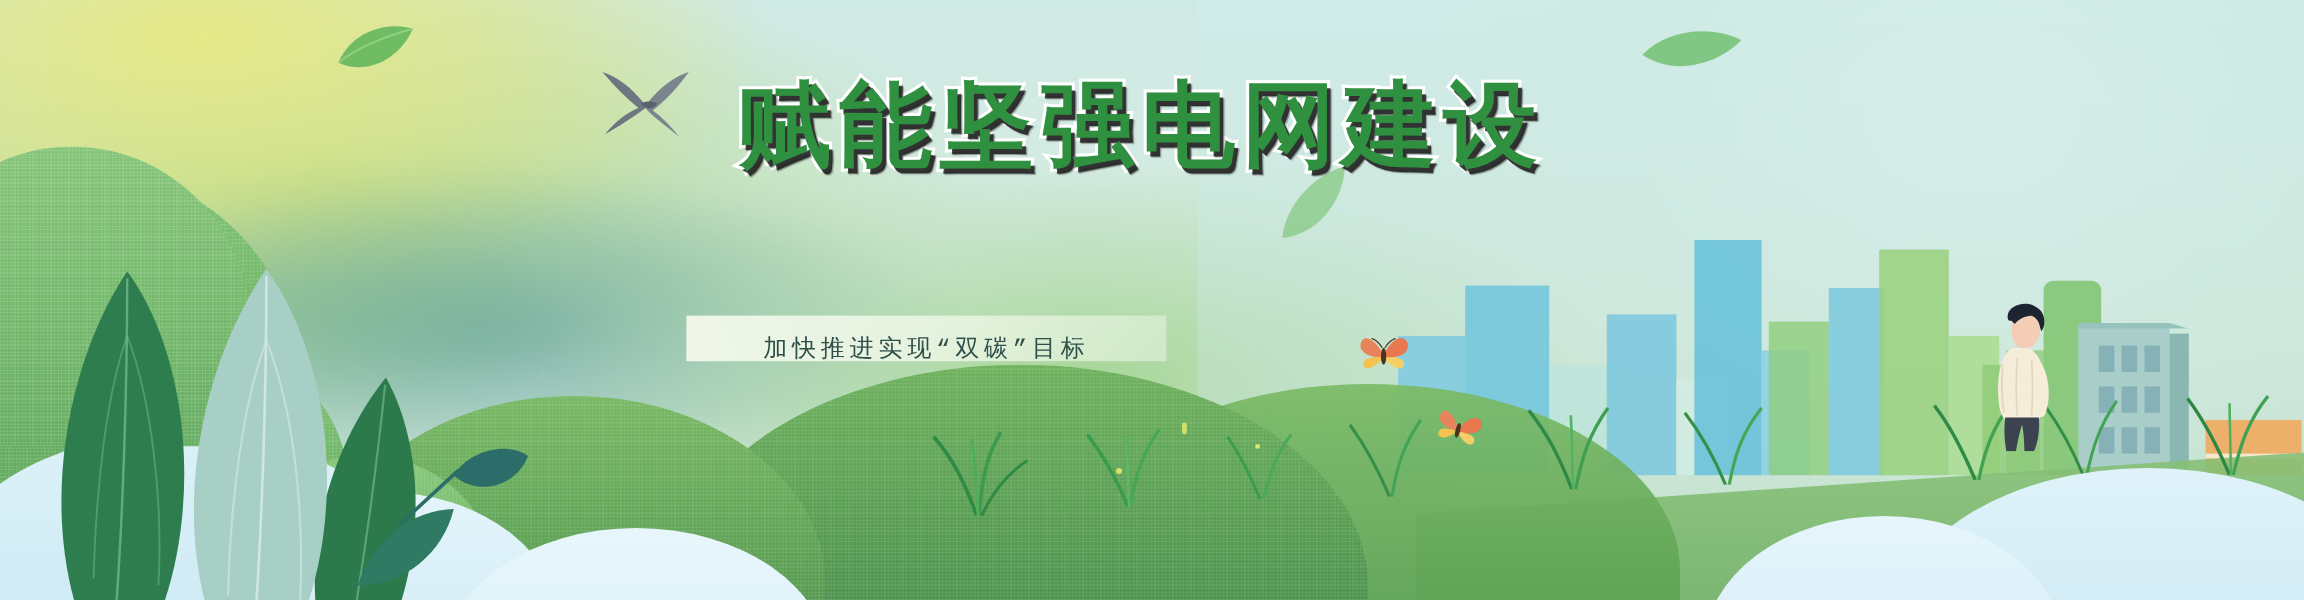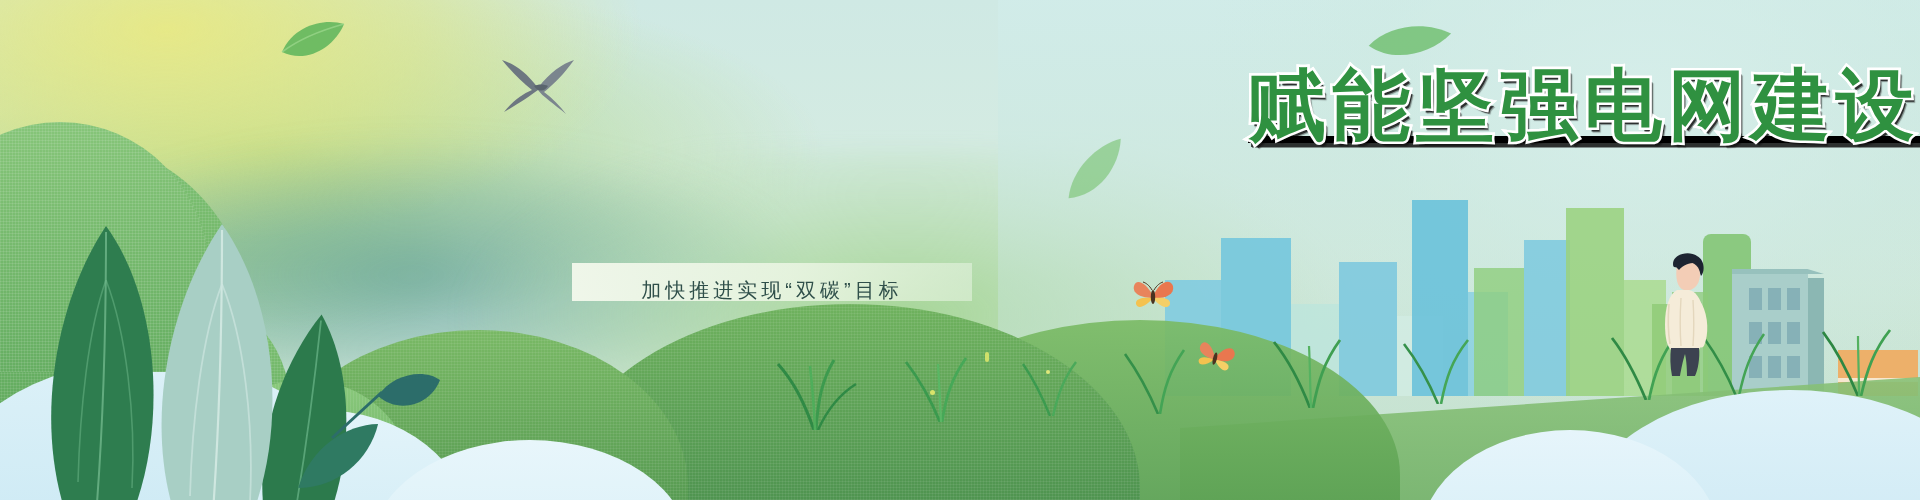--- a/index.html
+++ b/index.html
@@ -56,21 +56,21 @@
 
   
   .grass{position:absolute;pointer-events:none;}
 
   
   .cloud-fg{position:absolute;}
 
   
   #headline{
     position:absolute;left:0;top:62px;width:100%;
-    text-align:right;pointer-events:none;z-index:40;text-decoration:underline;
+    text-align:center;pointer-events:none;z-index:40;
   }
   .hl-line{
     font-family:"DejaVu Sans","Liberation Sans",sans-serif;
     font-weight:bold;
     font-size:78px;
     line-height:86px;
     letter-spacing:6px;
     color:#2f9140;
     -webkit-text-stroke:5px #ffffff;
     paint-order:stroke fill;
@@ -85,21 +85,21 @@
   
   #subtitle-bar{
     position:absolute;left:572px;top:263px;
     width:400px;height:38px;z-index:38;
     background:linear-gradient(90deg,rgba(246,250,238,.92) 0%,rgba(240,248,232,.80) 55%,rgba(233,245,228,.55) 100%);
   }
   #subtitle-text{
     position:absolute;left:572px;top:263px;width:400px;height:54px;
     display:flex;align-items:center;justify-content:center;
     z-index:39;
-    font-family:Liberation Sans, sans-serif;
+    font-family:Liberation Mono, monospace;
     font-size:20px;letter-spacing:4px;color:#2f4f4a;
     white-space:nowrap;pointer-events:none;
   }
 
   
   #person{position:absolute;left:1655px;top:246px;width:70px;height:130px;z-index:34;}
 
   
   .fauna{position:absolute;z-index:36;pointer-events:none;}
 </style>

